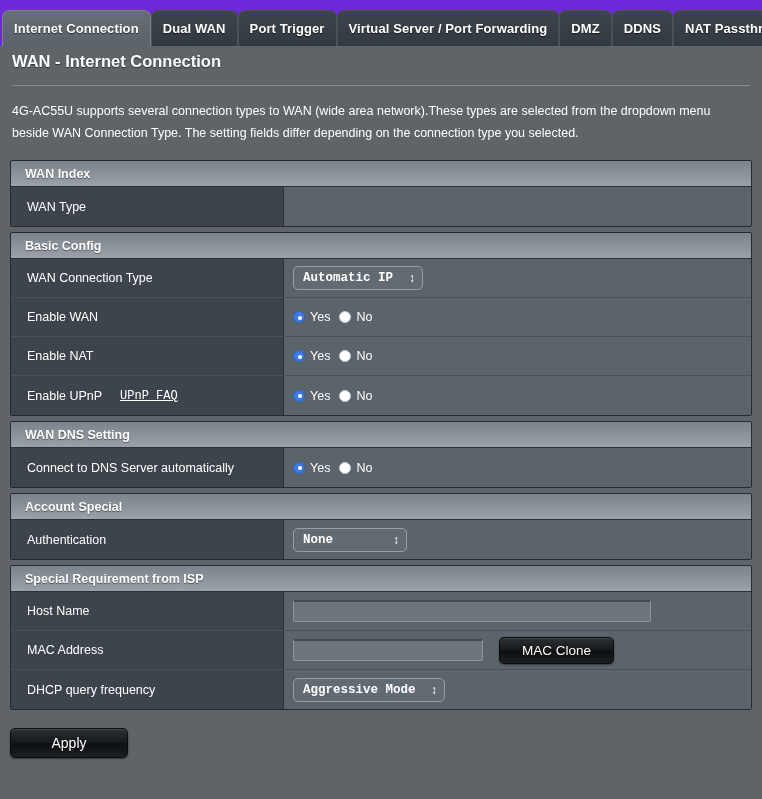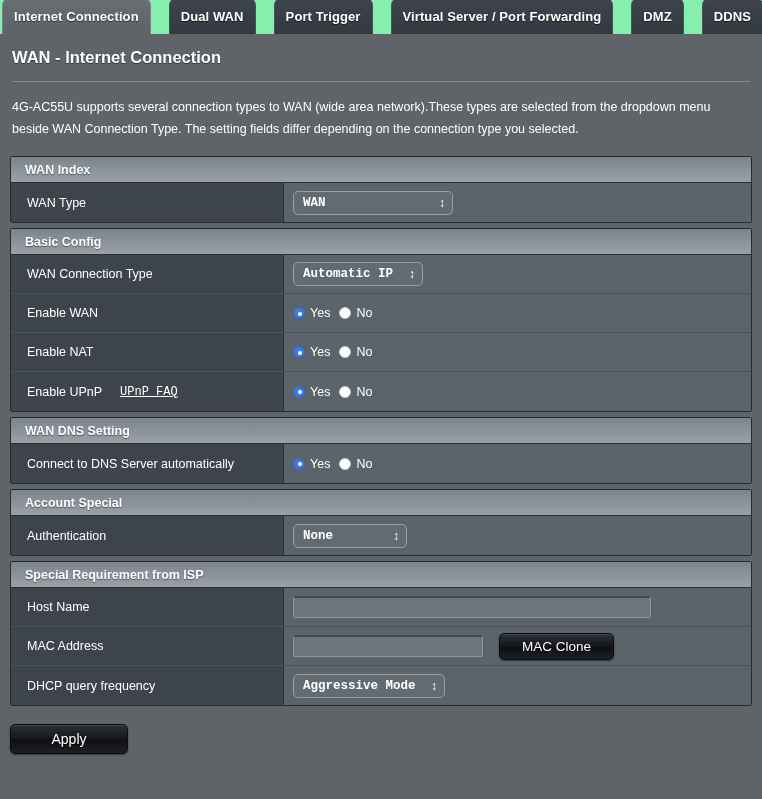--- a/index.html
+++ b/index.html
@@ -11,26 +11,26 @@
     overflow: hidden;
   }
   #page {
     position: relative;
     width: 762px; height: 799px;
     background: #5e6468;
   }
 
   
   .tabbar {
-    height: 34px;
-    background: #86efac;
+    height: 46px;
+    background: #6d28d9;
     display: flex;
     align-items: flex-end;
     padding-left: 2px;
-    gap: 18px;
+    gap: 0;
   }
   .tab {
     height: 36px;
     padding: 0 11px;
     display: flex;
     align-items: center;
     justify-content: center;
     color: #ffffff;
     font-size: 13px;
     font-weight: bold;
@@ -47,21 +47,21 @@
     border-color: #7a8188;
     color: #ffffff;
   }
 
   
   .content { padding: 0 10px; }
   .page-title {
     color: #ffffff;
     font-size: 16.5px;
     font-weight: bold;
-    padding: 14px 2px 14px 2px;
+    padding: 6px 2px 14px 2px;
     text-shadow: 0 1px 1px rgba(0,0,0,.5);
   }
   .rule {
     height: 1px;
     background: #848b90;
     margin: 0 2px 14px 2px;
   }
   .desc {
     color: #ffffff;
     font-size: 12.5px;
@@ -247,27 +247,20 @@
     <div class="page-title">WAN - Internet Connection</div>
     <div class="rule"></div>
     <div class="desc">4G-AC55U supports several connection types to WAN (wide area network).These types are selected from the dropdown menu beside WAN Connection Type. The setting fields differ depending on the connection type you selected.</div>
 
     <div class="section">
       <div class="sec-head">WAN Index</div>
       <div class="row">
         <div class="cell-label">
           <span>WAN Type</span>
         </div>
-        <div class="cell-value">
-          <span class="sel-wrap">
-            <select class="sel sel-wan">
-              <option>WAN</option>
-            </select>
-          </span>
-        </div>
       </div>
     </div>
 
     <div class="section">
       <div class="sec-head">Basic Config</div>
 
       <div class="row">
         <div class="cell-label">
           <span>WAN Connection Type</span>
         </div>

